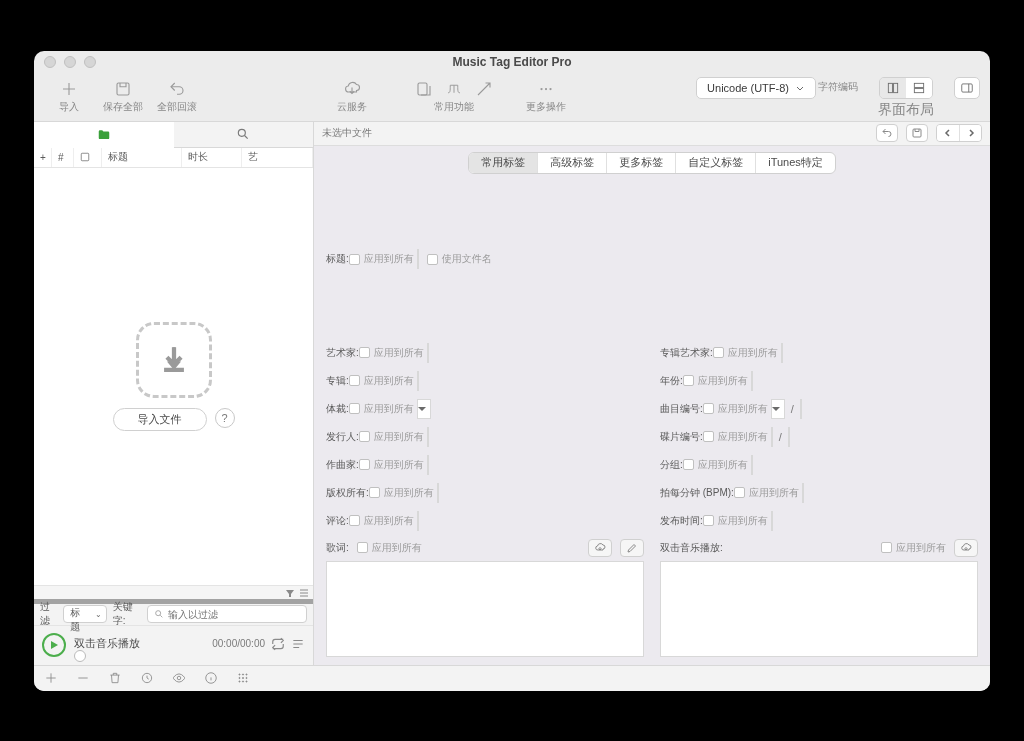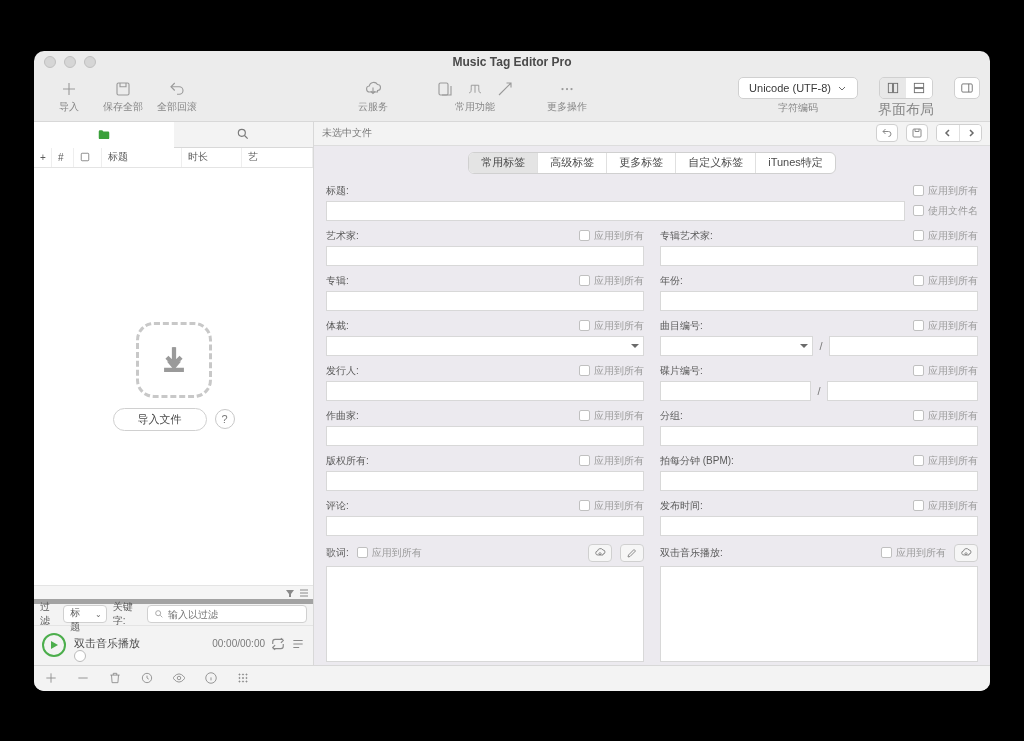--- a/index.html
+++ b/index.html
@@ -25,21 +25,21 @@
 .ltabs { height:26px; display:flex; background:#f3f3f3;}
 .ltab { flex:1; display:flex; align-items:center; justify-content:center; border-bottom:1px solid #d8d8d8;}
 .ltab.active{ background:#fff; border-bottom:none;}
 .ltab svg{width:14px;height:14px;}
 .colhead { height:20px; display:flex; align-items:center; border-bottom:1px solid #e4e4e4; background:#fff; font-size:10px; color:#5a5a5a;}
 .colhead >div{ padding:0 6px; border-right:1px solid #eee; height:100%; display:flex; align-items:center;}
 .dropzone { flex:1; display:flex; flex-direction:column; align-items:center; justify-content:center; gap:10px; color:#9a9a9a;}
 .dz-icon { width:76px; height:76px; border:3px dashed #c8c8c8; border-radius:18px; display:flex; align-items:center; justify-content:center;}
 .dz-icon svg{width:34px;height:34px;fill:#9a9a9a;}
 .dz-text{ font-size:15px; color:#8a8a8a; letter-spacing:1px;}
-.dz-row{ display:flex; gap:8px; align-items:center;}
+.dz-row{ display:flex; gap:8px; }
 .pillbtn{ background:#fff; border:1px solid #d0d0d0; border-radius:12px; padding:3px 24px; font-size:11px; color:#4a4a4a;}
 .helpbtn{ width:20px;height:20px;border:1px solid #c8c8c8;border-radius:50%;display:flex;align-items:center;justify-content:center;font-size:11px;color:#7a7a7a;}
 .lscroll{ height:14px; background:#f5f5f5; border-top:1px solid #e4e4e4; position:relative;}
 .filterrow{ height:26px; display:flex; align-items:center; gap:6px; padding:0 6px; background:#f3f3f3; border-top:5px solid #a3a3a3; font-size:10px; color:#5a5a5a;}
 .fselect{ background:#fff;border:1px solid #d0d0d0;border-radius:4px;height:18px;padding:0 18px 0 6px;font-size:10px;position:relative;}
 .fsearch{ flex:1; background:#fff;border:1px solid #d0d0d0;border-radius:4px;height:18px;display:flex;align-items:center;padding:0 6px;gap:4px;}
 .fsearch input{border:none;outline:none;font-size:10px;flex:1;background:transparent;}
 .playerrow{ height:40px; background:#f3f3f3; border-top:1px solid #e4e4e4; display:flex; align-items:center; padding:0 8px; gap:8px;}
 .playbtn{width:24px;height:24px;border:2px solid #4cae4c;border-radius:50%;display:flex;align-items:center;justify-content:center;}
 .playbtn svg{width:10px;height:10px;fill:#4cae4c;}
@@ -60,21 +60,21 @@
 .rtop-seg>div:first-child{border-left:none;}
 
 .tabwrap{display:flex;justify-content:center;padding:6px 0;align-items:center;}
 .tabs{ display:flex; background:#fff; border:1px solid #d0d0d0; border-radius:6px; overflow:hidden; height:22px;}
 .tab{ padding:0 12px; font-size:11px; color:#4a4a4a; display:flex; align-items:center; border-left:1px solid #e0e0e0;}
 .tab:first-child{border-left:none;}
 .tab.active{ background:#e4e4e4;}
 
 .form{ flex:1; overflow:auto; padding:4px 12px 8px 12px; display:flex; flex-direction:column; gap:8px;}
 .frow{ display:flex; gap:16px;}
-.fcol{ flex:1; display:flex; flex-direction:column; gap:3px; min-width:0;}
+.fcol{ flex:1; display:flex; flex-direction:row; gap:3px; min-width:0;}
 .fhead{ display:flex; align-items:center; justify-content:space-between; font-size:10px; color:#5a5a5a;}
 .fhead label{font-weight:500;}
 .chk{ display:flex; align-items:center; gap:4px; color:#9a9a9a; font-size:10px;}
 .chk .box{width:11px;height:11px;border:1px solid #c0c0c0;border-radius:2px;background:#fff;}
 .finput{ height:20px; background:#fff; border:1px solid #d8d8d8; border-radius:0;}
 .finput.sel{ display:flex; align-items:center; justify-content:flex-end; padding-right:4px;}
 .finput.sel::after{content:'';border:4px solid transparent;border-top-color:#6a6a6a;margin-top:4px;}
 .twoinput{display:flex;gap:6px;align-items:center;}
 .twoinput .finput{flex:1;}
 .sep{color:#7a7a7a;font-size:11px;}
@@ -149,21 +149,21 @@
     <div style="width:20px"></div>
     <div class="tbtn">
       <svg viewBox="0 0 24 24">
           <circle cx="6" cy="12" r="1.5" fill="#9a9a9a" stroke="none"></circle>
           <circle cx="12" cy="12" r="1.5" fill="#9a9a9a" stroke="none"></circle>
           <circle cx="18" cy="12" r="1.5" fill="#9a9a9a" stroke="none"></circle>
         </svg>
       <span>更多操作</span>
     </div>
     <div class="tspacer"></div>
-    <div style="display:flex;flex-direction:column;align-items:center;gap:2px;">
+    <div style="display:flex;flex-direction:row;align-items:center;gap:2px;">
       <div class="encoding-btn">
         <span>Unicode (UTF-8)</span>
         <svg width="10" height="10" viewBox="0 0 10 10">
             <path d="M2 4l3 3 3-3" stroke="#6a6a6a" fill="none"></path>
           </svg>
       </div>
       <span style="font-size:10px;color:#888">字符编码</span>
     </div>
     <div style="width:12px"></div>
     <div style="display:flex;flex-direction:column;align-items:center;gap:2px;">

